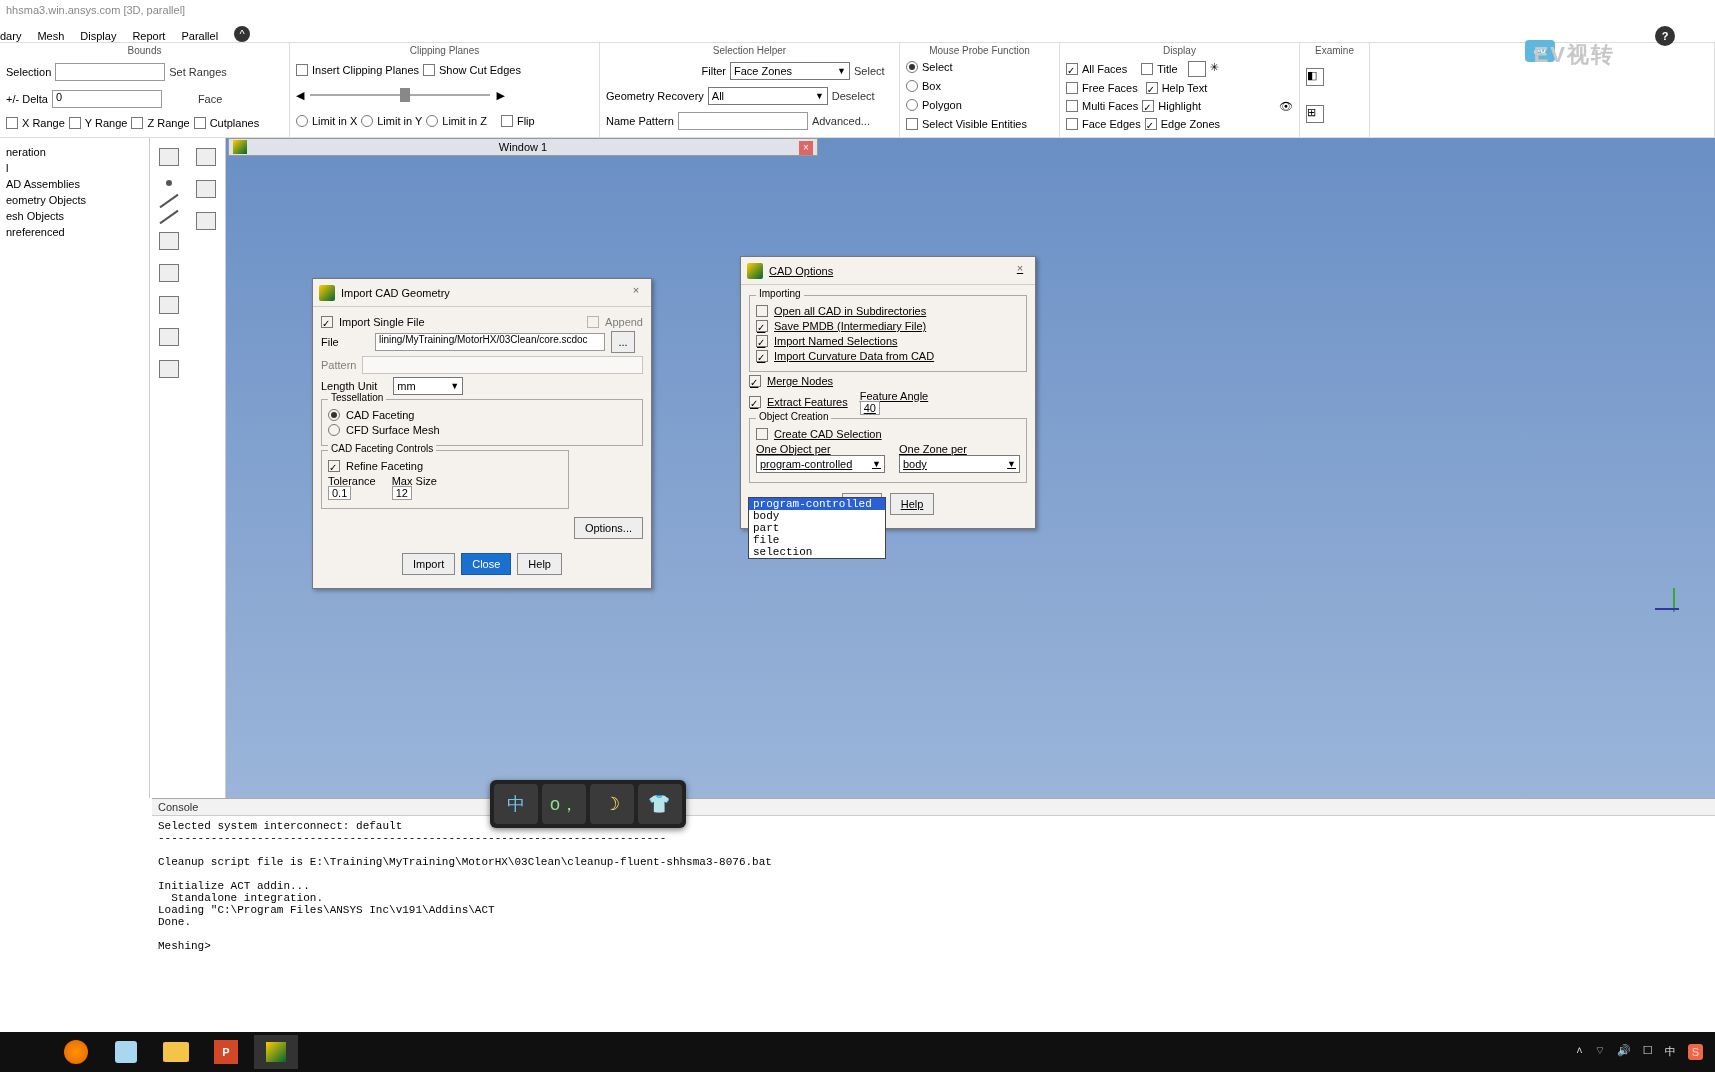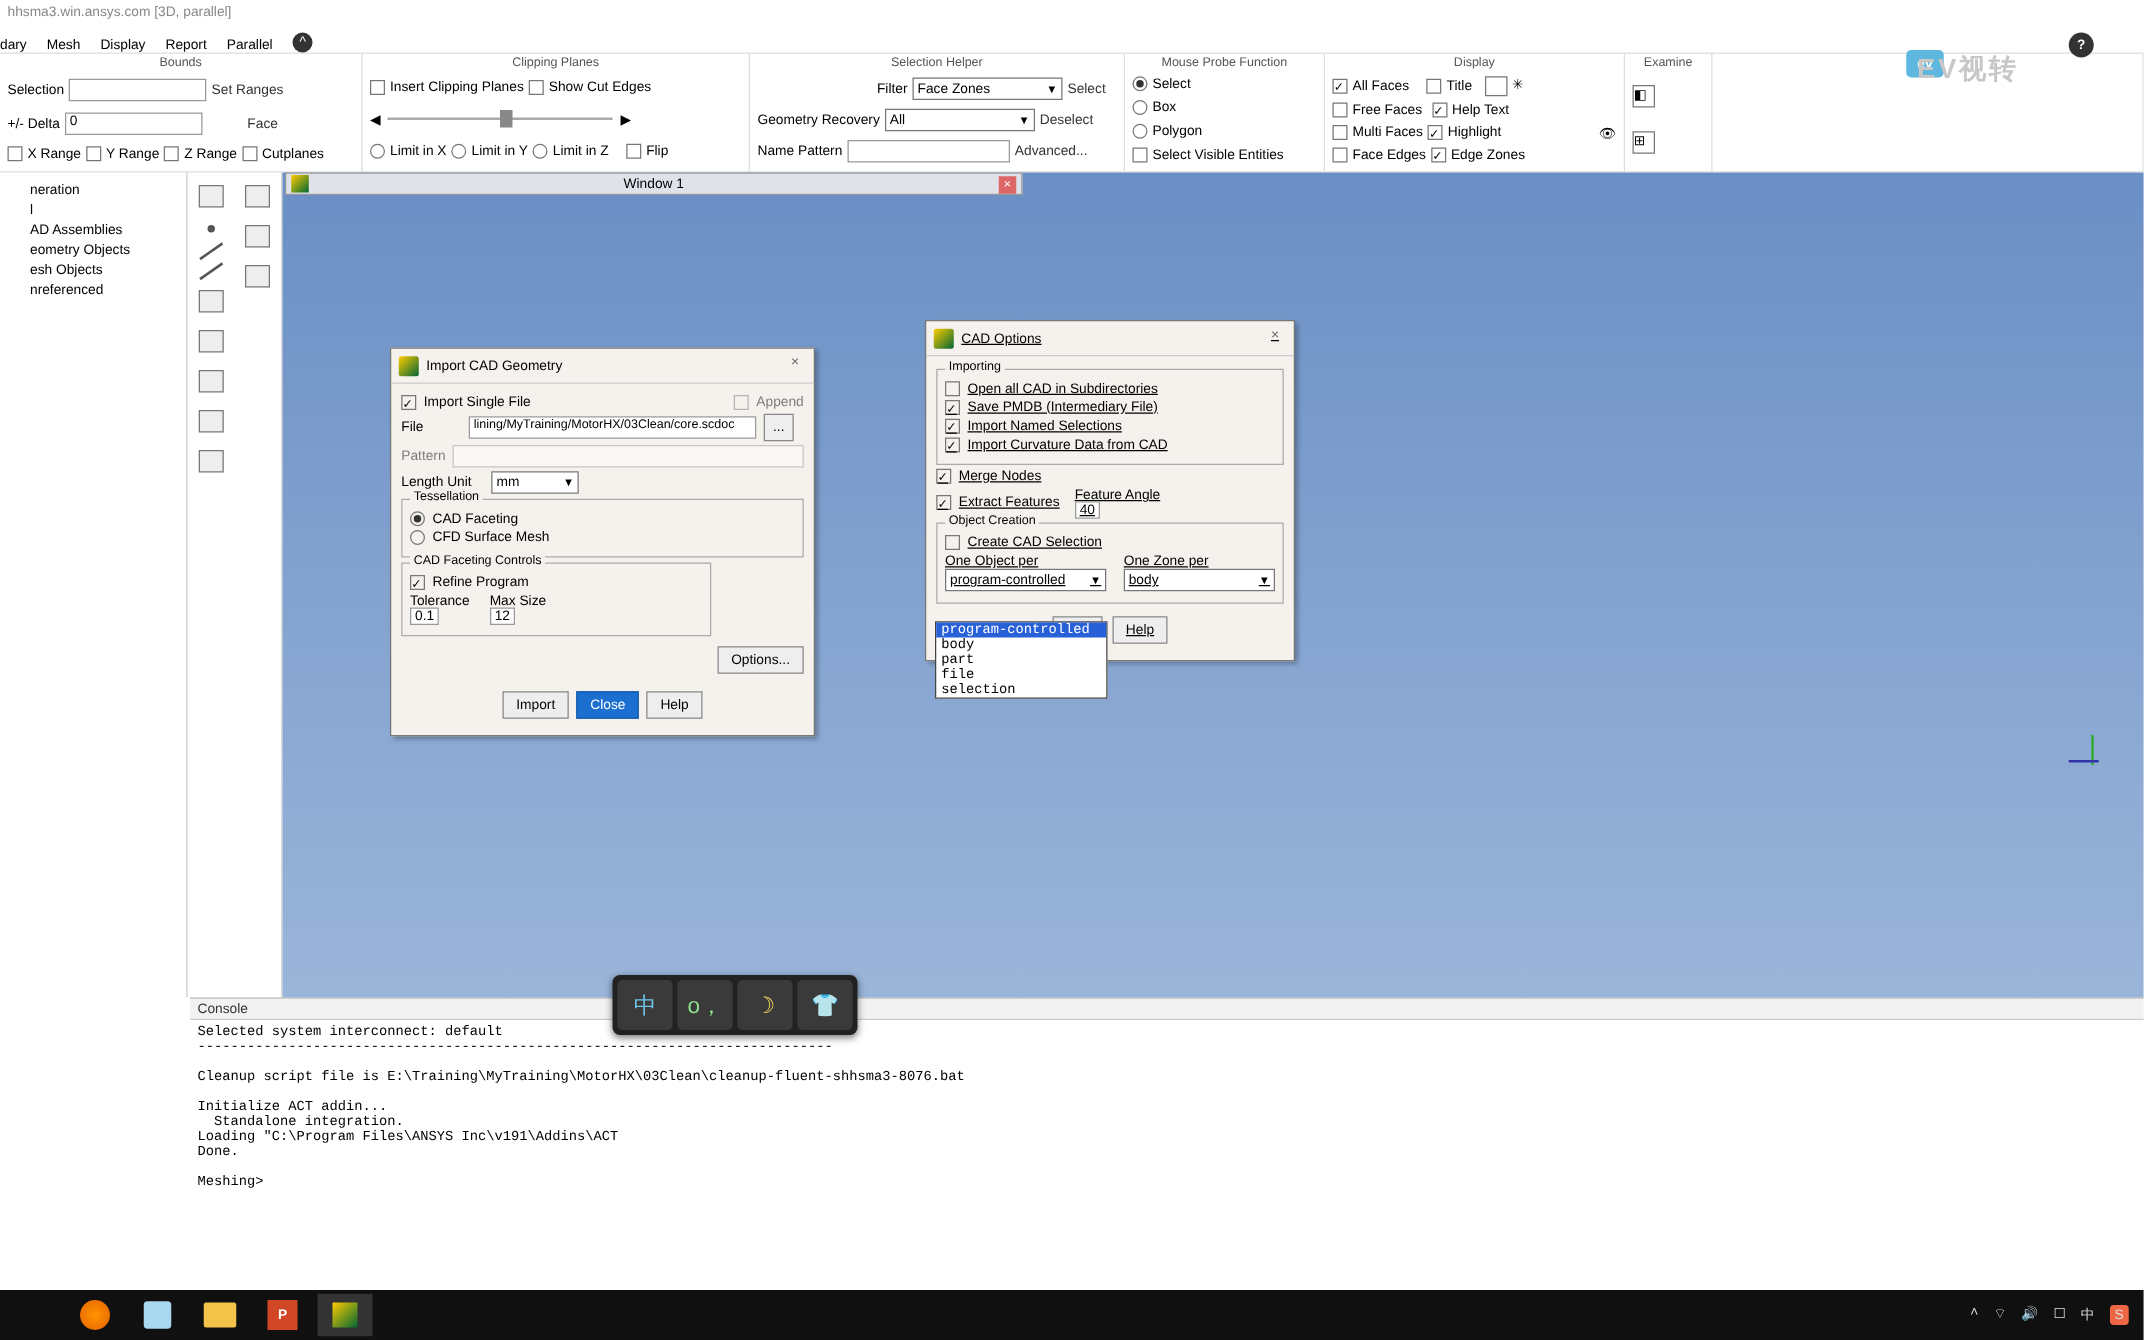--- a/index.html
+++ b/index.html
@@ -25,21 +25,21 @@
 .rad { width: 12px; height: 12px; border: 1px solid #777; border-radius: 50%; display: inline-flex; align-items: center; justify-content: center; }
 .rad.sel::after { content: ""; width: 6px; height: 6px; border-radius: 50%; background: #333; }
 .inp { border: 1px solid #999; height: 18px; padding: 0 3px; background: #fff; }
 .btnlink { color: #333; cursor: default; }
 .slider { display: flex; align-items: center; gap: 6px; }
 .slider-track { width: 180px; height: 2px; background: #aaa; position: relative; }
 .slider-thumb { position: absolute; left: 50%; top: -6px; width: 10px; height: 14px; background: #888; }
 
 
 .mainarea { display: flex; height: 660px; }
-.tree { width: 150px; border-right: 1px solid #ccc; padding: 6px 20px; }
+.tree { width: 150px; border-right: 1px solid #ccc; padding: 6px 2px; }
 .tree div { padding: 2px 0 2px 4px; }
 .toolcol { width: 76px; border-right: 1px solid #ccc; display: flex; }
 .tc { width: 38px; display: flex; flex-direction: column; align-items: center; gap: 14px; padding-top: 10px; }
 .tc .ico { width: 20px; height: 18px; border: 1px solid #777; background: #eee; }
 .canvas-wrap { flex: 1; position: relative; background: linear-gradient(#6a8fc5, #9bb5d9); }
 .win-tab { position: absolute; top: 0; left: 2px; width: 590px; height: 18px; background: #dfe3e9; border: 1px solid #999; display: flex; align-items: center; justify-content: center; }
 .win-close { position: absolute; right: 4px; top: 2px; width: 14px; height: 14px; background: #d66; color: #fff; text-align: center; line-height: 14px; font-size: 10px; }
 
 
 .dialog { position: absolute; background: #f5f2ee; border: 1px solid #777; box-shadow: 2px 2px 4px rgba(0,0,0,.3); }
@@ -327,21 +327,21 @@
         </div>
       <div class="dlgrow">
           <span class="rad"></span>
           <span>CFD Surface Mesh</span>
         </div>
     </div>
     <div class="fieldset" style="width:248px;">
       <span class="legend">CAD Faceting Controls</span>
       <div class="dlgrow">
           <span class="chk checked"></span>
-          <span>Refine Program</span>
+          <span>Refine Faceting</span>
         </div>
       <div class="dlgrow">
           <div><div>Tolerance</div><span class="inp" style="width:100px;">0.1</span></div>
         <div style="margin-left:10px;"><div>Max Size</div><span class="inp" style="width:100px;">12</span></div>
       </div>
     </div>
     <div class="dlgrow" style="justify-content:flex-end;margin-top:8px;">
         <span class="btn">Options...</span>
       </div>
     <div class="dlgrow" style="justify-content:center;margin-top:14px;gap:6px;">

